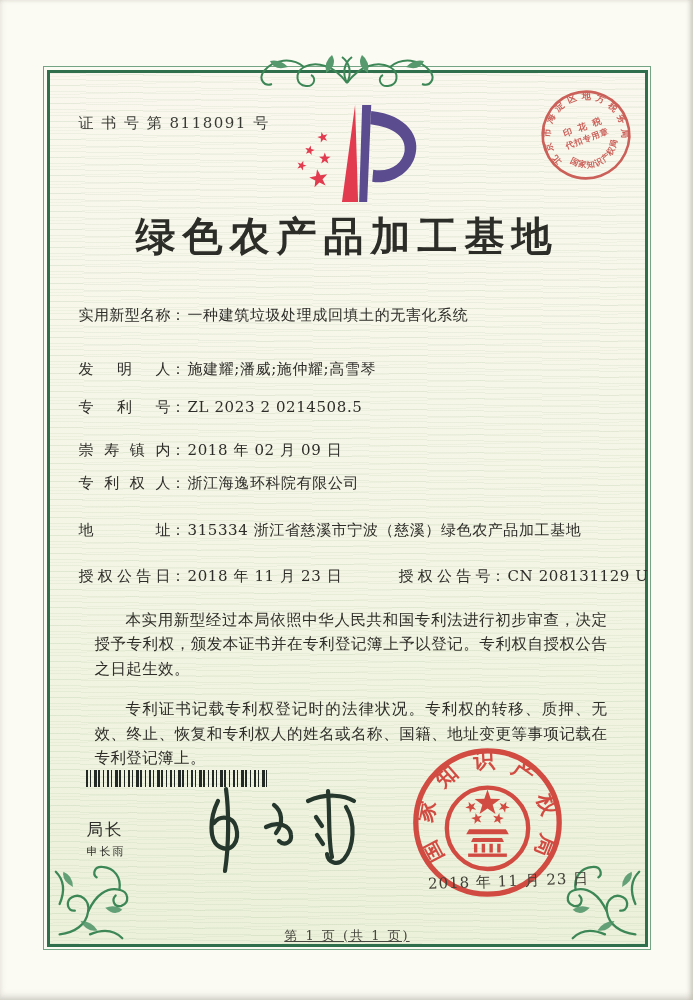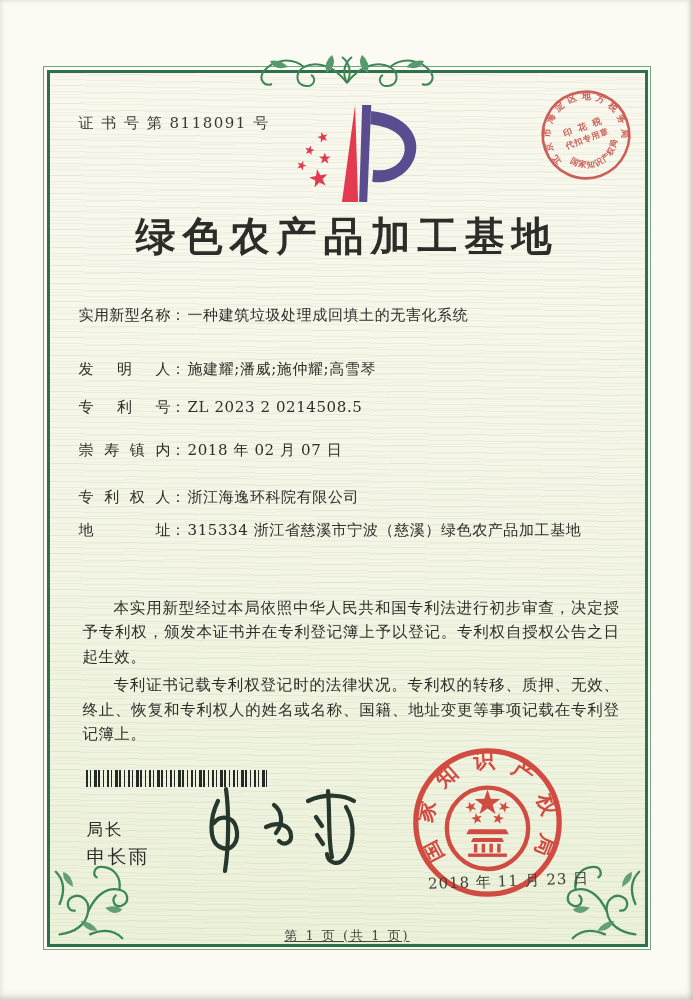--- a/index.html
+++ b/index.html
@@ -51,35 +51,35 @@
   .fcolon{display:inline-block;width:17px;vertical-align:top;}
   .fvalue{letter-spacing:.6px;}
   .addr2{margin-left:18px;letter-spacing:.6px;}
   .grant-right{position:absolute;left:320px;top:0;white-space:nowrap;}
   
   .paras{
     position:absolute;left:29px;top:519px;width:545px;height:180px;
     overflow:hidden;
   }
   .paras p{
-    margin:4px;font-size:15.5px;line-height:24.5px;color:#2f2e29;
+    margin:16px;font-size:15.5px;line-height:24.5px;color:#2f2e29;
     text-align:justify;text-indent:2em;letter-spacing:.4px;
   }
   
   .barcode{
     position:absolute;left:36px;top:697px;width:181px;height:17px;
     background:repeating-linear-gradient(90deg,
       #232a25 0 2px,transparent 2px 4px,
       #232a25 4px 5px,transparent 5px 8px,
       #232a25 8px 11px,transparent 11px 12px,
       #232a25 12px 14px,transparent 14px 17px,
       #232a25 17px 18px,transparent 18px 21px);
   }
   .signer-title{position:absolute;left:37px;top:738px;font-size:16.5px;color:#2e2d29;letter-spacing:2px;margin-top:8px;}
-  .signer-name{position:absolute;left:37px;top:771px;font-size:19px;color:#2e2d29;letter-spacing:2px;}
+  .signer-name{position:absolute;left:37px;top:771px;font-size:11px;color:#2e2d29;letter-spacing:2px;}
   .signature{position:absolute;left:146px;top:710px;}
   .seal{position:absolute;left:360px;top:672px;}
   .seal-date{
     position:absolute;left:378px;top:799px;z-index:3;
     font-size:15px;color:#413f36;letter-spacing:1px;transform:rotate(-2deg);
     white-space:nowrap;
   }
   .footer{
     position:absolute;left:0;top:854px;width:100%;text-align:center;
     font-size:13px;color:#47473f;letter-spacing:2px;text-decoration:underline;
@@ -182,27 +182,33 @@
         <div class="field" style="top:232px">
           <span class="flabel">实用新型名称</span><span class="fcolon">：</span><span class="fvalue">一种建筑垃圾处理成回填土的无害化系统</span>
         </div>
         <div class="field" style="top:286px">
           <span class="flabel">发明人</span><span class="fcolon">：</span><span class="fvalue">施建耀;潘威;施仲耀;高雪琴</span>
         </div>
         <div class="field" style="top:324px">
           <span class="flabel">专利号</span><span class="fcolon">：</span><span class="fvalue">ZL 2023 2 0214508.5</span>
         </div>
         <div class="field" style="top:367px">
-          <span class="flabel">崇寿镇内</span><span class="fcolon">：</span><span class="fvalue">2018 年 02 月 07 日</span>
-        </div>
-        <div class="field" style="top:414px">
+          <span class="flabel">崇寿镇内</span><span class="fcolon">：</span><span class="fvalue">2018 年 02 月 09 日</span>
+        </div>
+        <div class="field" style="top:400px">
           <span class="flabel">专利权人</span><span class="fcolon">：</span><span class="fvalue">浙江海逸环科院有限公司</span>
         </div>
         <div class="field" style="top:447px">
           <span class="flabel">地址</span><span class="fcolon">：</span><span class="fvalue">315334 浙江省慈溪市宁波（慈溪）绿色农产品加工基地</span>
+        </div>
+        <div class="field" style="top:493px">
+          <span class="flabel">授权公告日</span><span class="fcolon">：</span><span class="fvalue">2018 年 11 月 23 日</span>
+          <span class="grant-right">
+            <span class="flabel">授权公告号</span><span class="fcolon">：</span><span class="fvalue">CN 208131129 U</span>
+          </span>
         </div>
 
         <div class="paras">
           <p>本实用新型经过本局依照中华人民共和国专利法进行初步审查，决定授予专利权，颁发本证书并在专利登记簿上予以登记。专利权自授权公告之日起生效。</p>
           <p>专利证书记载专利权登记时的法律状况。专利权的转移、质押、无效、终止、恢复和专利权人的姓名或名称、国籍、地址变更等事项记载在专利登记簿上。</p>
         </div>
 
         <div class="barcode"></div>
 
         <div class="signer-title">局长</div>

